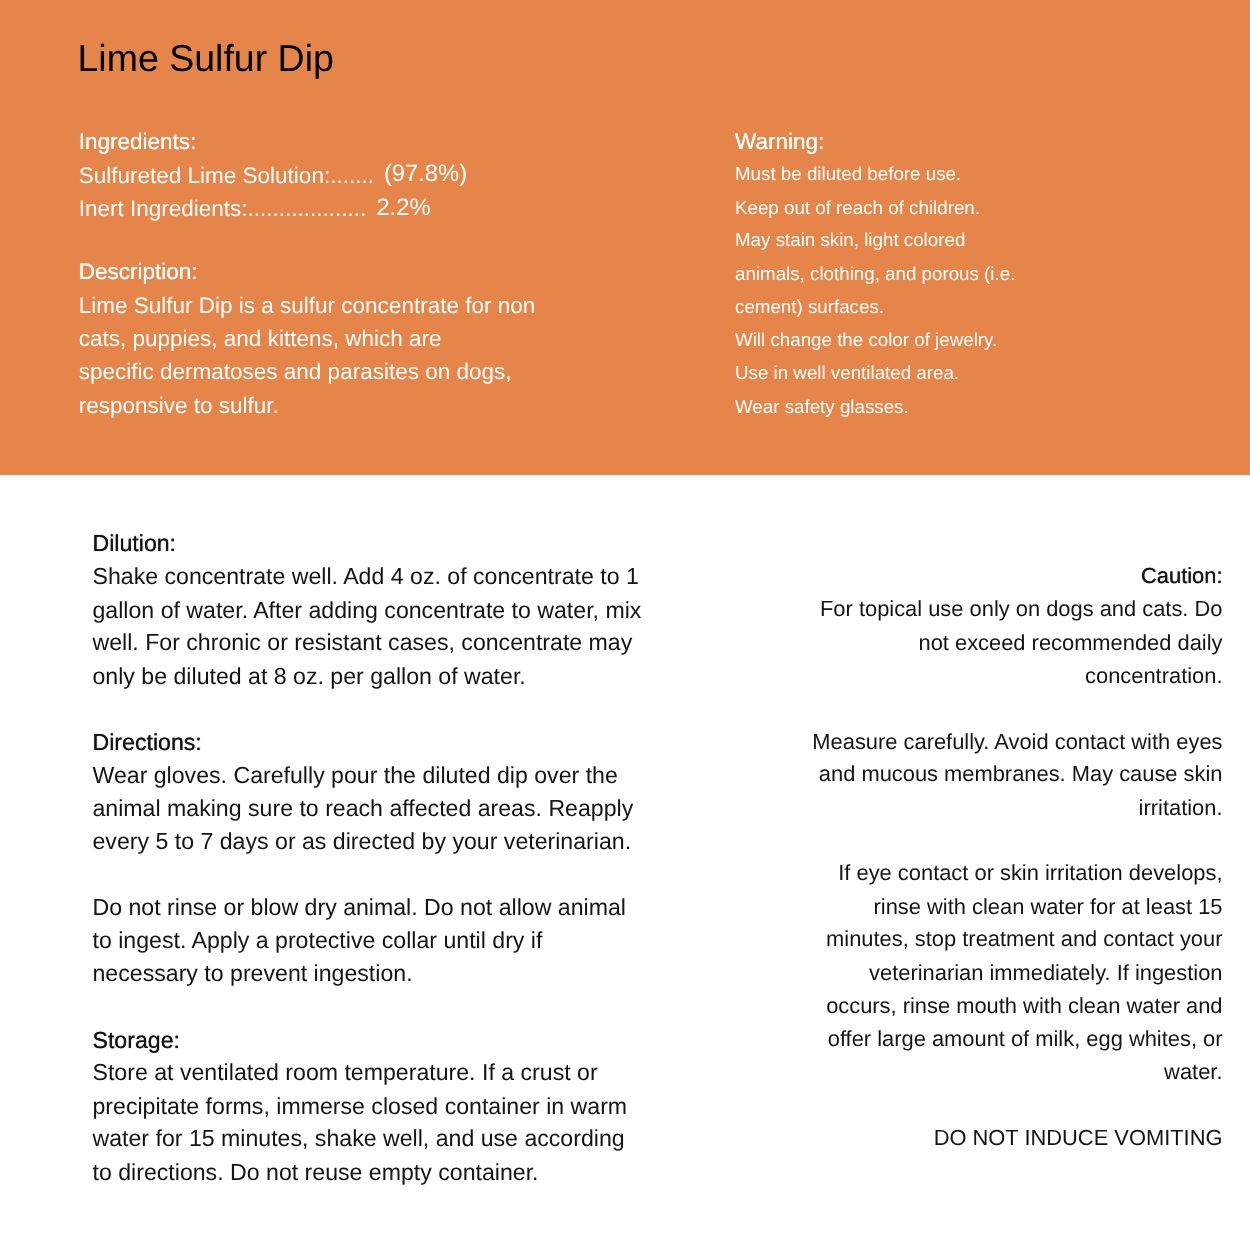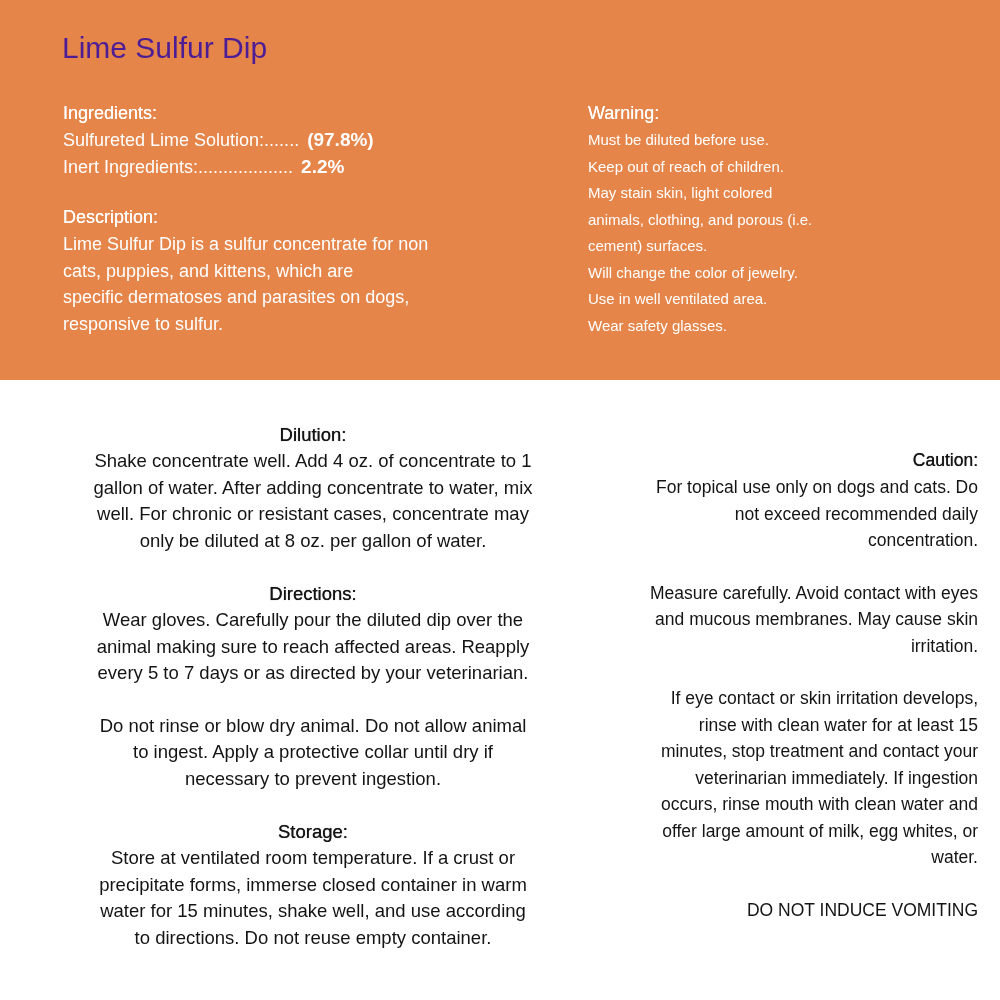--- a/index.html
+++ b/index.html
@@ -1,25 +1,25 @@
 <!DOCTYPE html>
 <html><head>
 <meta charset="utf-8">
 <style>
   html, body { margin:0; padding:0; }
   body { width:1000px; height:1000px; background:#ffffff; position:relative; overflow:hidden;
          font-family:"Liberation Sans", sans-serif; }
   .banner { position:absolute; left:0; top:0; width:1000px; height:380px; background:#E5854A; color:#fff; }
-  .title { position:absolute; left:62px; top:28px; font-size:30px; line-height:40px; color:#4c1d95; margin:0; font-weight:normal; }
+  .title { position:absolute; left:62px; top:28px; font-size:30px; line-height:40px; color:#000000; margin:0; font-weight:normal; }
   .col { position:absolute; }
   .h { font-size:18px; line-height:27px; font-weight:bold; }
   .p { font-size:18px; line-height:26.5px; }
   .white .h { font-weight:normal; text-shadow:0 0 0.6px #fff; }
   .ing-row { display:flex; font-size:18px; line-height:26.5px; }
-  .ing-val { font-size:19px; font-weight:bold; margin-left:8px; }
+  .ing-val { font-size:19px; font-weight:normal; margin-left:8px; }
   .dark { color:#141414; }
   .lower .h { font-size:18.5px; line-height:27px; font-weight:normal; text-shadow:0 0 0.7px #141414; }
   .lower .p { font-size:18.5px; line-height:26.5px; }
   .gap { height:26px; }
   .warn .p { font-size:15px; line-height:26.5px; }
   .caution .p, .caution .h { font-size:17.5px; }
 </style>
 </head>
 <body>
 
@@ -50,21 +50,21 @@
     <div class="p">Keep out of reach of children.</div>
     <div class="p">May stain skin, light colored</div>
     <div class="p">animals, clothing, and porous (i.e.</div>
     <div class="p">cement) surfaces.</div>
     <div class="p">Will change the color of jewelry.</div>
     <div class="p">Use in well ventilated area.</div>
     <div class="p">Wear safety glasses.</div>
   </div>
 </div>
 
-<div class="col dark lower" style="left:63px; top:421px; width:500px;text-align:center;">
+<div class="col dark lower" style="left:74px; top:421px; width:500px;">
   <div class="h">Dilution:</div>
   <div class="p">Shake concentrate well. Add 4 oz. of concentrate to 1</div>
   <div class="p">gallon of water. After adding concentrate to water, mix</div>
   <div class="p">well. For chronic or resistant cases, concentrate may</div>
   <div class="p">only be diluted at 8 oz. per gallon of water.</div>
   <div class="gap"></div>
   <div class="h">Directions:</div>
   <div class="p">Wear gloves. Carefully pour the diluted dip over the</div>
   <div class="p">animal making sure to reach affected areas. Reapply</div>
   <div class="p">every 5 to 7 days or as directed by your veterinarian.</div>

